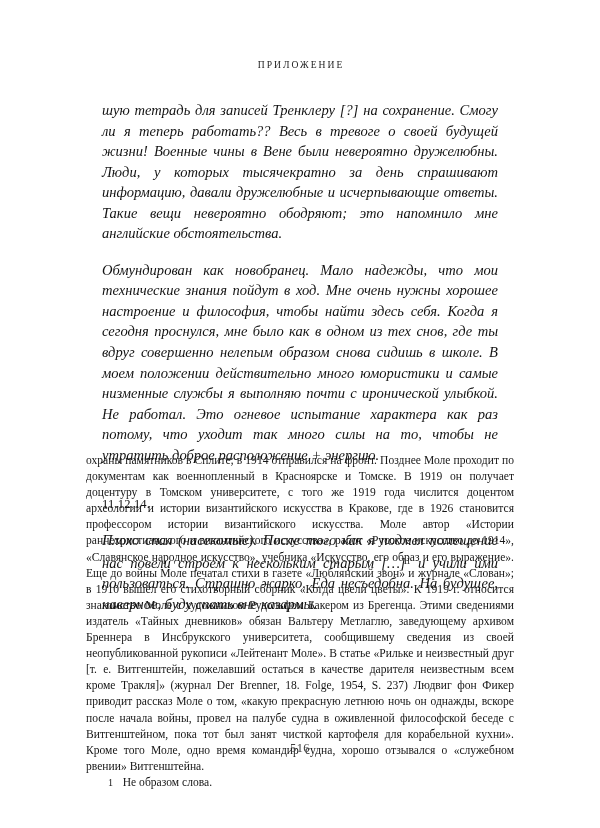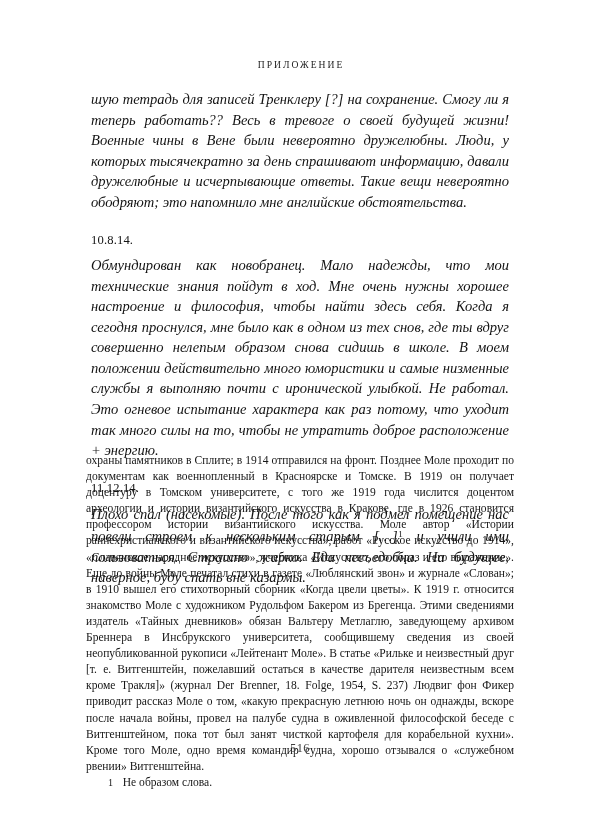--- a/index.html
+++ b/index.html
@@ -51,21 +51,21 @@
     font-style: italic;
     font-size: 14.55px;
     line-height: 20.55px;
     text-align: justify;
     text-align-last: left;
     color: #131313;
     hyphens: manual;
   }
 
   .diary p {
-    margin: 5px;
+    margin: 16px;
   }
 
   .entry-date {
     font-style: normal;
     font-size: 12.6px;
     line-height: 20.4px;
     letter-spacing: 0.15px;
     margin: 0;
     padding-top: 12.5px;
     color: #141414;
@@ -125,21 +125,20 @@
 <div class="page">
 
   <div class="running-head">Приложение</div>
 
   <div class="content">
 
     <div class="diary">
 
       <p>шую тетрадь для записей Тренклеру [?] на сохранение. Смогу ли я теперь работать?? Весь в тревоге о своей будущей жизни! Военные чины в Вене были невероятно дружелюбны. Люди, у которых тысячекратно за день спрашивают информацию, давали дружелюбные и исчерпывающие ответы. Такие вещи невероятно ободряют; это напомнило мне английские обстоятельства.</p>
 
-      <p class="entry-date">10.8.14.</p>
       <p>Обмундирован как новобранец. Мало надежды, что мои технические знания пойдут в ход. Мне очень нужны хорошее настроение и философия, чтобы найти здесь себя. Когда я сегодня проснулся, мне было как в одном из тех снов, где ты вдруг совершенно нелепым образом снова сидишь в школе. В моем положении действительно много юмористики и самые низменные службы я выполняю почти с иронической улыбкой. Не работал. Это огневое испытание характера как раз потому, что уходит так много силы на то, чтобы не утратить доброе расположение + энергию.</p>
 
       <p class="entry-date">11.12.14.</p>
       <p><span>Плохо спал (насекомые). После того как я подмел помещение нас повели строем к нескольким старым […]</span><span class="sup">1</span><span> и учили ими пользоваться. Страшно жарко. Еда несъедобна. На будущее, наверное, буду спать вне казармы.</span></p>
     </div>
   </div>
 
   <div class="commentary">
     <p>охраны памятников в Сплите; в 1914 отправился на фронт. Позднее Моле проходит по документам как военнопленный в Красноярске и Томске. В 1919 он получает доцентуру в Томском университете, с того же 1919 года числится доцентом археологии и истории византийского искусства в Кракове, где в 1926 становится профессором истории византийского искусства. Моле автор «Истории раннехристианского и византийского искусства», работ «Русское искусство до 1914», «Славянское народное искусство», учебника «Искусство, его образ и его выражение». Еще до войны Моле печатал стихи в газете «Люблянский звон» и журнале «Слован»; в 1910 вышел его стихотворный сборник «Когда цвели цветы». К 1919 г. относится знакомство Моле с художником Рудольфом Бакером из Брегенца. Этими сведениями издатель «Тайных дневников» обязан Вальтеру Метлаглю, заведующему архивом Бреннера в Инсбрукского университета, сообщившему сведения из своей неопубликованной рукописи «Лейтенант Моле». В статье «Рильке и неизвестный друг [т. е. Витгенштейн, пожелавший остаться в качестве дарителя неизвестным всем кроме Тракля]» (журнал Der Brenner, 18. Folge, 1954, S. 237) Людвиг фон Фикер приводит рассказ Моле о том, «какую прекрасную летнюю ночь он однажды, вскоре после начала войны, провел на палубе судна в оживленной философской беседе с Витгенштейном, пока тот был занят чисткой картофеля для корабельной кухни». Кроме того Моле, одно время командир судна, хорошо отзывался о «служебном рвении» Витгенштейна.</p>
 

